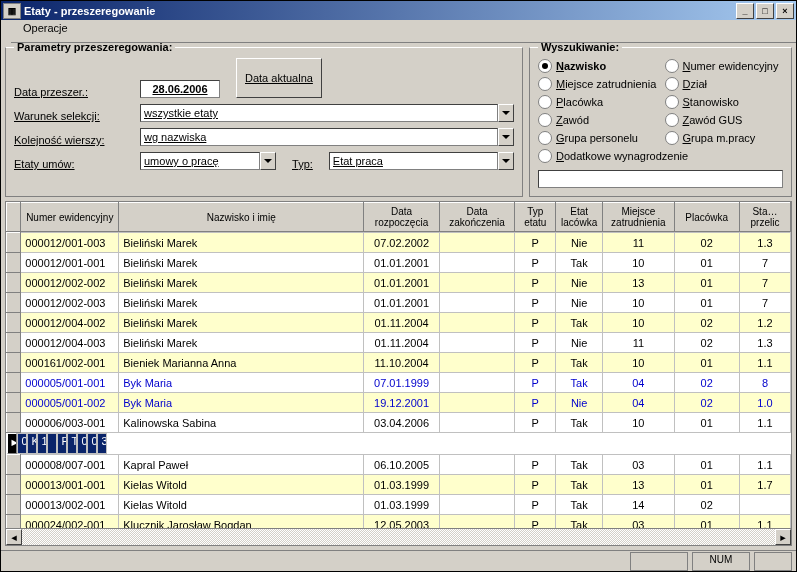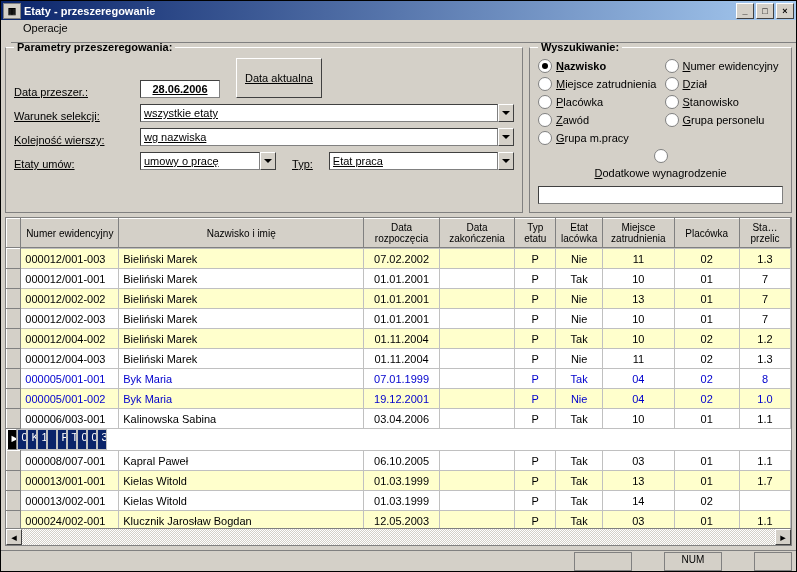--- a/index.html
+++ b/index.html
@@ -39,21 +39,21 @@
 .grid tbody tr.y td{background:#ffffcc;}
 .grid tbody tr.sel td{background:#0a246a;color:#fff;}
 .grid tbody tr.blue{color:#0000cc;}
 .grid .rowhdr{width:14px;background:#d4d0c8!important;border:1px solid #fff!important;border-right-color:#808080!important;border-bottom-color:#808080!important;}
 .grid tbody tr.sel .rowhdr{background:#000!important;color:#fff;}
 .grid tbody tr.sel .rowhdr::after{content:"▶";font-size:8px;color:#fff;}
 .hscroll{height:16px;background:#d4d0c8;display:flex;border-top:1px solid #808080;}
 .hscroll .sbtn{width:16px;height:16px;background:#d4d0c8;border:1px solid #fff;border-right-color:#404040;border-bottom-color:#404040;box-sizing:border-box;display:flex;align-items:center;justify-content:center;}
 .hscroll .track{flex:1;background:repeating-conic-gradient(#d4d0c8 0 25%,#fff 0 50%) 0/2px 2px;}
 .status{height:20px;border-top:1px solid #808080;display:flex;justify-content:flex-end;align-items:center;padding:0 4px;gap:4px;}
-.status .cell{border:1px solid #808080;padding:1px 8px;background:#d4d0c8;font-size:10px;height:15px;min-width:40px;text-align:center;margin-left:28px;}
+.status .cell{border:1px solid #808080;padding:1px 8px;background:#d4d0c8;font-size:10px;height:15px;min-width:40px;text-align:center;}
 .c0{width:14px}.c1{width:96px}.c2{width:240px}.c3{width:74px}.c4{width:74px}.c5{width:40px}.c6{width:46px}.c7{width:70px}.c8{width:64px}.c9{width:50px}
 .tc{text-align:center}
 .gridbody{flex:1;overflow:hidden;}
 </style>
 </head>
 <body>
 
 <div class="window">
  <div class="titlebar">
   <div class="ticon">▦</div>
@@ -127,27 +127,31 @@
             <div class="radio">
               <div class="dot"></div>
               <span><u>S</u>tanowisko</span>
             </div>
             <div class="radio">
               <div class="dot"></div>
               <span><u>Z</u>awód</span>
             </div>
             <div class="radio">
               <div class="dot"></div>
+              <span><u>Z</u>awód GUS</span>
+            </div>
+            <div class="radio">
+              <div class="dot"></div>
               <span><u>G</u>rupa personelu</span>
             </div>
             <div class="radio">
               <div class="dot"></div>
               <span><u>G</u>rupa m.pracy</span>
             </div>
-            <div class="radio" style="grid-column: 1 / 3; flex-direction: column;">
+            <div class="radio" style="grid-column: 1 / 3;">
               <div class="dot"></div>
               <span><u>D</u>odatkowe wynagrodzenie</span>
             </div>
           </div>
     <div class="searchbox">
      <input class="inp" value="" style="">
     </div>
    </div>
   </div>
   <div class="grid">
@@ -259,20 +263,32 @@
                 <td>000012/004-003</td>
                 <td>Bieliński Marek</td>
                 <td class="tc">01.11.2004</td>
                 <td class="tc"></td>
                 <td class="tc">P</td>
                 <td class="tc">Nie</td>
                 <td class="tc">11</td>
                 <td class="tc">02</td>
                 <td class="tc">1.3</td>
               </tr>
+              <tr class="y">
+                <td class="rowhdr"></td>
+                <td>000161/002-001</td>
+                <td>Bieniek Marianna Anna</td>
+                <td class="tc">11.10.2004</td>
+                <td class="tc"></td>
+                <td class="tc">P</td>
+                <td class="tc">Tak</td>
+                <td class="tc">10</td>
+                <td class="tc">01</td>
+                <td class="tc">1.1</td>
+              </tr>
               <tr class="blue">
                 <td class="rowhdr"></td>
                 <td>000005/001-001</td>
                 <td>Byk Maria</td>
                 <td class="tc">07.01.1999</td>
                 <td class="tc"></td>
                 <td class="tc">P</td>
                 <td class="tc">Tak</td>
                 <td class="tc">04</td>
                 <td class="tc">02</td>

